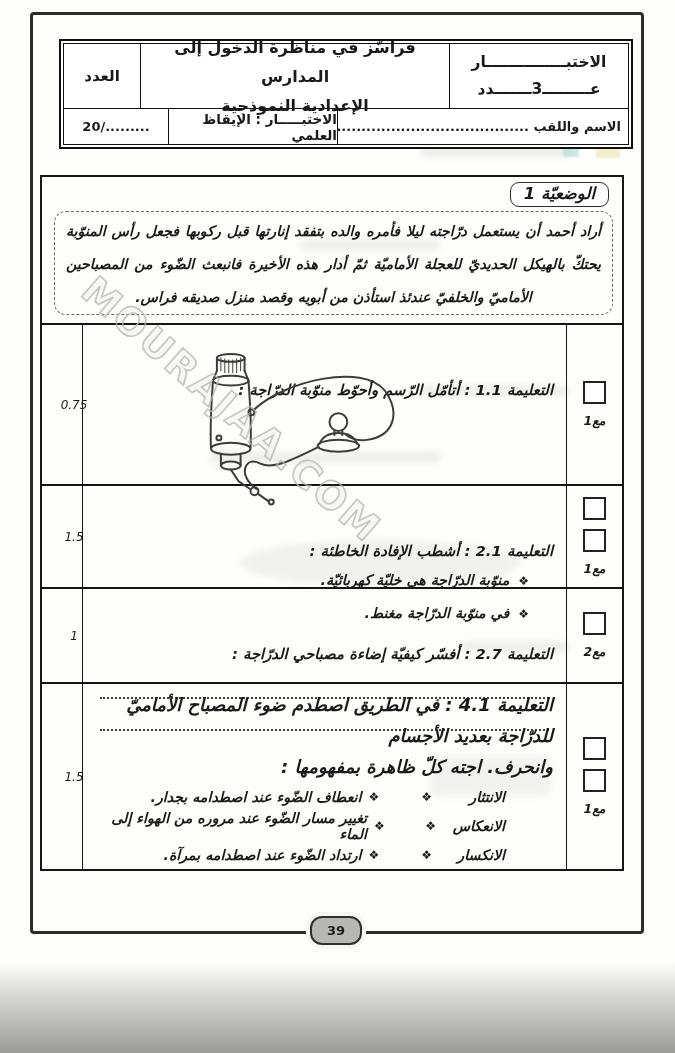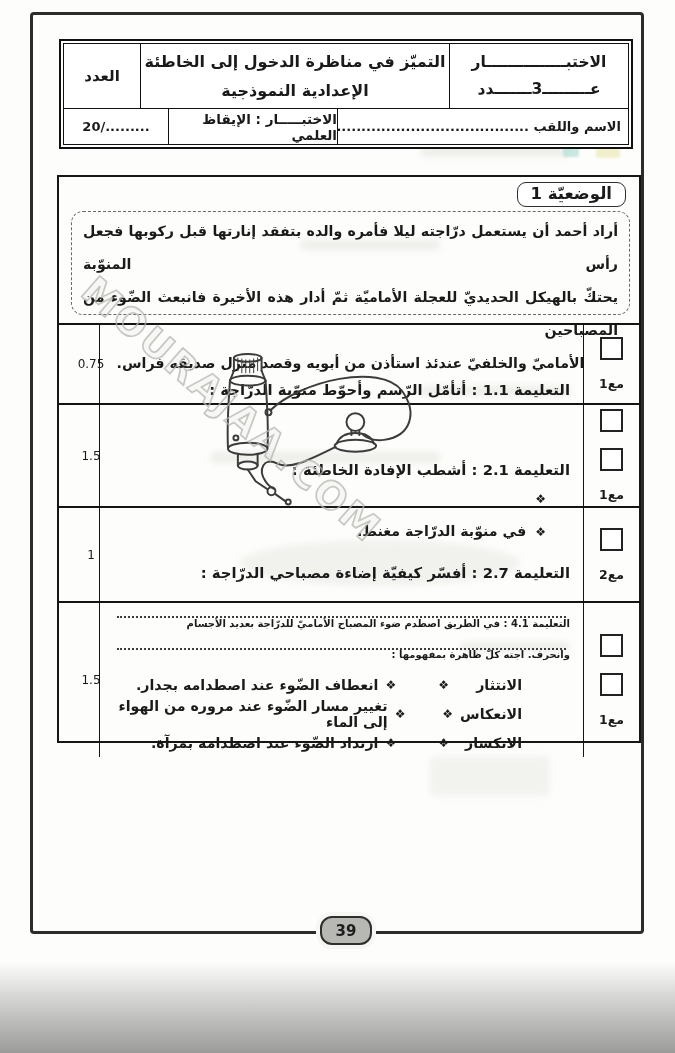--- a/index.html
+++ b/index.html
@@ -29,59 +29,59 @@
   .c-exam{width:178px;font-size:15.5px;line-height:27px;}
   .c-title{flex:1;border-left:1.5px solid #111;border-right:1.5px solid #111;
     font-size:16px;line-height:29px;text-align:center;}
   .c-num{width:76px;font-size:15px;}
   .c-name{width:290px;font-size:13px;align-items:flex-start;padding-right:7px;
     white-space:nowrap;overflow:hidden;}
   .c-subject{flex:1;border-left:1.5px solid #111;border-right:1.5px solid #111;font-size:13.5px;}
   .c-score20{width:104px;font-size:13px;direction:ltr;}
 
   
-  .main-box{position:absolute;left:24px;top:160px;width:584px;height:568px;
-    border:2.5px solid #161616;box-sizing:border-box;z-index:2;background:transparent;}
+  .main-box{position:absolute;left:7px;top:160px;width:584px;height:696px;
+    border:2.5px solid #161616;box-sizing:border-box;z-index:2;background:transparent;font-style:italic;}
   .badge{position:absolute;right:13px;top:5px;border:1.7px solid #2e2e2e;border-radius:9px;
     padding:1px 13px 3px;font-size:16.5px;font-weight:700;background:#fff;}
   .intro{position:absolute;left:12px;right:9px;top:34px;height:104px;
     border:1.7px dashed #6a6a6a;border-radius:12px;direction:rtl;
     padding:3px 11px 0;box-sizing:border-box;font-size:14.2px;font-weight:700;line-height:33px;}
   .intro-line{text-align:justify;text-align-last:justify;}
   .intro-last{text-align:right;text-align-last:center;}
 
   
   .tasks-table{position:absolute;left:0;right:0;top:146px;bottom:0;
     border-top:2px solid #141414;display:flex;flex-direction:column;}
   .task-row{display:flex;direction:rtl;position:relative;box-sizing:border-box;}
   .task-row.rb{border-bottom:2px solid #141414;}
   .r1{height:188px;} .r2{height:103px;} .r3{height:95px;} .r4{flex:1;}
   .cell-crit{width:56px;border-left:1.8px solid #141414;box-sizing:border-box;
-    display:flex;flex-direction:column;align-items:center;justify-content:center;gap:16px;}
+    display:flex;flex-direction:column;align-items:center;justify-content:center;gap:9px;}
   .checkbox{width:23px;height:23px;border:2.2px solid #222;background:#fff;box-sizing:border-box;}
   .crit-label{font-size:12.5px;font-weight:700;direction:rtl;}
   .cell-content{flex:1;position:relative;direction:rtl;padding:7px 13px 0;box-sizing:border-box;}
   .cell-score{width:41px;border-right:1.8px solid #141414;box-sizing:border-box;
     display:flex;align-items:center;justify-content:center;font-size:12px;font-weight:400;direction:ltr;padding-left:24px;}
   .task-title{font-size:14.8px;font-weight:700;line-height:26px;margin-top:45px;}
   .opt-line{display:flex;gap:9px;padding-right:24px;line-height:32px;font-size:14.2px;font-weight:700;align-items:baseline;}
   .marker{font-size:12px;}
   .dotline{height:30px;border-bottom:2.6px dotted #3c3c3c;margin-left:4px;margin-right:4px;}
-  .t4-title{font-size:10px;font-weight:700;line-height:31px;}
+  .t4-title{font-size:18px;font-weight:700;line-height:31px;}
   .match-line{display:flex;direction:rtl;align-items:center;height:29px;
     padding-right:48px;gap:7px;font-size:14.2px;font-weight:700;}
   .match-term{width:66px;}
   .match-spacer{width:28px;}
   .circuit-svg{position:absolute;left:72px;top:26px;width:268px;height:156px;}
 
   
-  .page-pill{position:absolute;left:320px;top:916px;width:48px;height:25px;z-index:4;
+  .page-pill{position:absolute;left:310px;top:916px;width:48px;height:25px;z-index:4;
     background:#b7b7b4;border:2.2px solid #2f2f2f;border-radius:12px;
     display:flex;align-items:center;justify-content:center;
-    font-size:15px;font-weight:700;color:#1d1d1d;box-shadow:0 0 0 4px #f6f6f3;}
+    font-size:13px;font-weight:700;color:#1d1d1d;box-shadow:0 0 0 4px #f6f6f3;}
   .scan-shadow{position:absolute;left:0;right:0;top:962px;height:91px;z-index:6;
     background:linear-gradient(180deg, rgba(180,180,178,0) 0%, rgba(168,168,166,.5) 42%, #9b9b99 100%);}
   .watermark{position:absolute;left:102px;top:268px;z-index:5;pointer-events:none;
     transform:rotate(41deg);transform-origin:0 0;
     font-size:38px;font-weight:800;letter-spacing:3px;
     color:rgba(120,120,116,0.06);-webkit-text-stroke:1.7px #b5b5b0;opacity:.75;white-space:nowrap;}
 </style>
 </head>
 <body>
 
@@ -98,21 +98,21 @@
 <div class="page-card">
 
   <div class="header-table">
     <div class="header-inner">
       <div class="h-row h-row1">
         <div class="h-cell c-exam">
           <span>الاختبـــــــــــــــار</span>
           <span>عـــــــــ3ـــــــدد</span>
         </div>
         <div class="h-cell c-title">
-          <span>التميّز في مناظرة الدخول إلى الخاطئة</span>
+          <span>فراسّز في مناظرة الدخول إلى المدارس</span>
           <span>الإعدادية النموذجية</span>
         </div>
         <div class="h-cell c-num">
           <span>العدد</span>
         </div>
       </div>
       <div class="h-row h-row2">
         <div class="h-cell c-name">
           <span>الاسم واللقب .....................................................</span>
         </div>
@@ -177,20 +177,21 @@
       <div class="task-row rb r2">
         <div class="cell-crit">
           <div class="checkbox"></div>
           <div class="checkbox"></div>
           <span class="crit-label">مع1</span>
         </div>
         <div class="cell-content">
           <div class="task-title">التعليمة 2.1 : أشطب الإفادة الخاطئة :</div>
           <div class="opt-line">
             <span class="marker">❖</span>
+            <span>منوّبة الدرّاجة هي خليّة كهربائيّة.</span>
           </div>
           <div class="opt-line">
             <span class="marker">❖</span>
             <span>في منوّبة الدرّاجة مغنط.</span>
           </div>
         </div>
         <div class="cell-score">1.5</div>
       </div>
 
       <div class="task-row rb r3">

